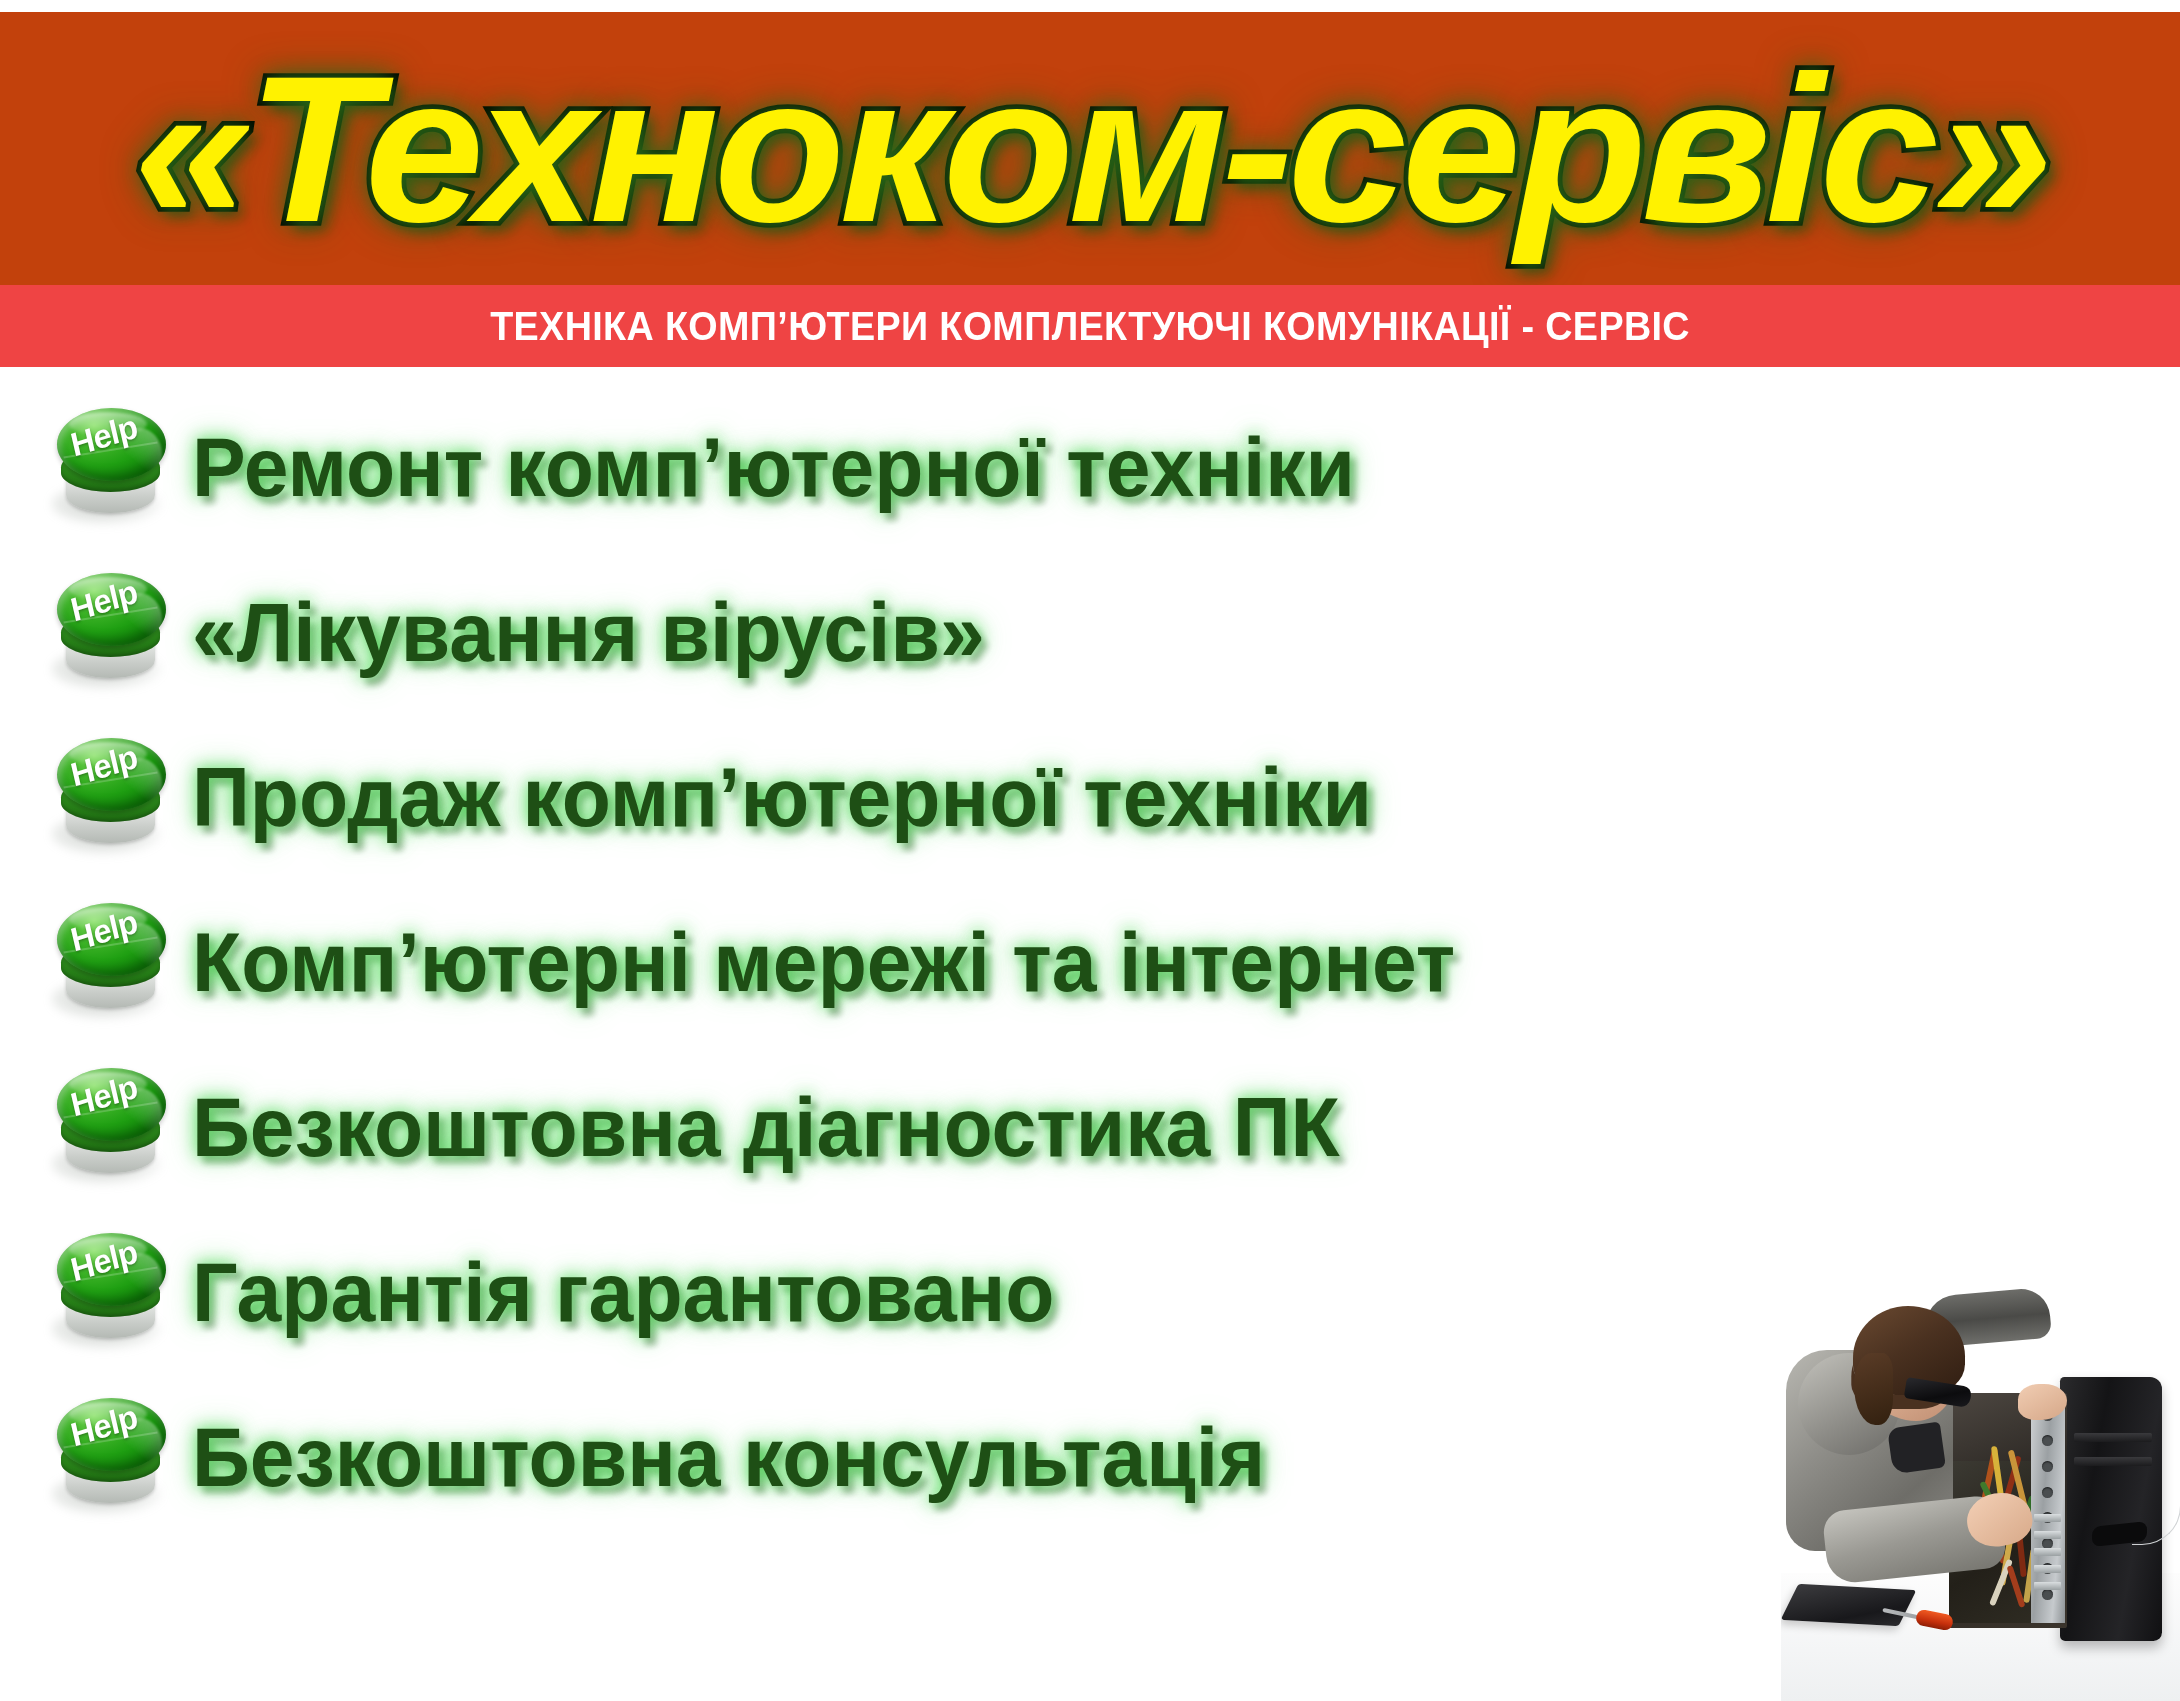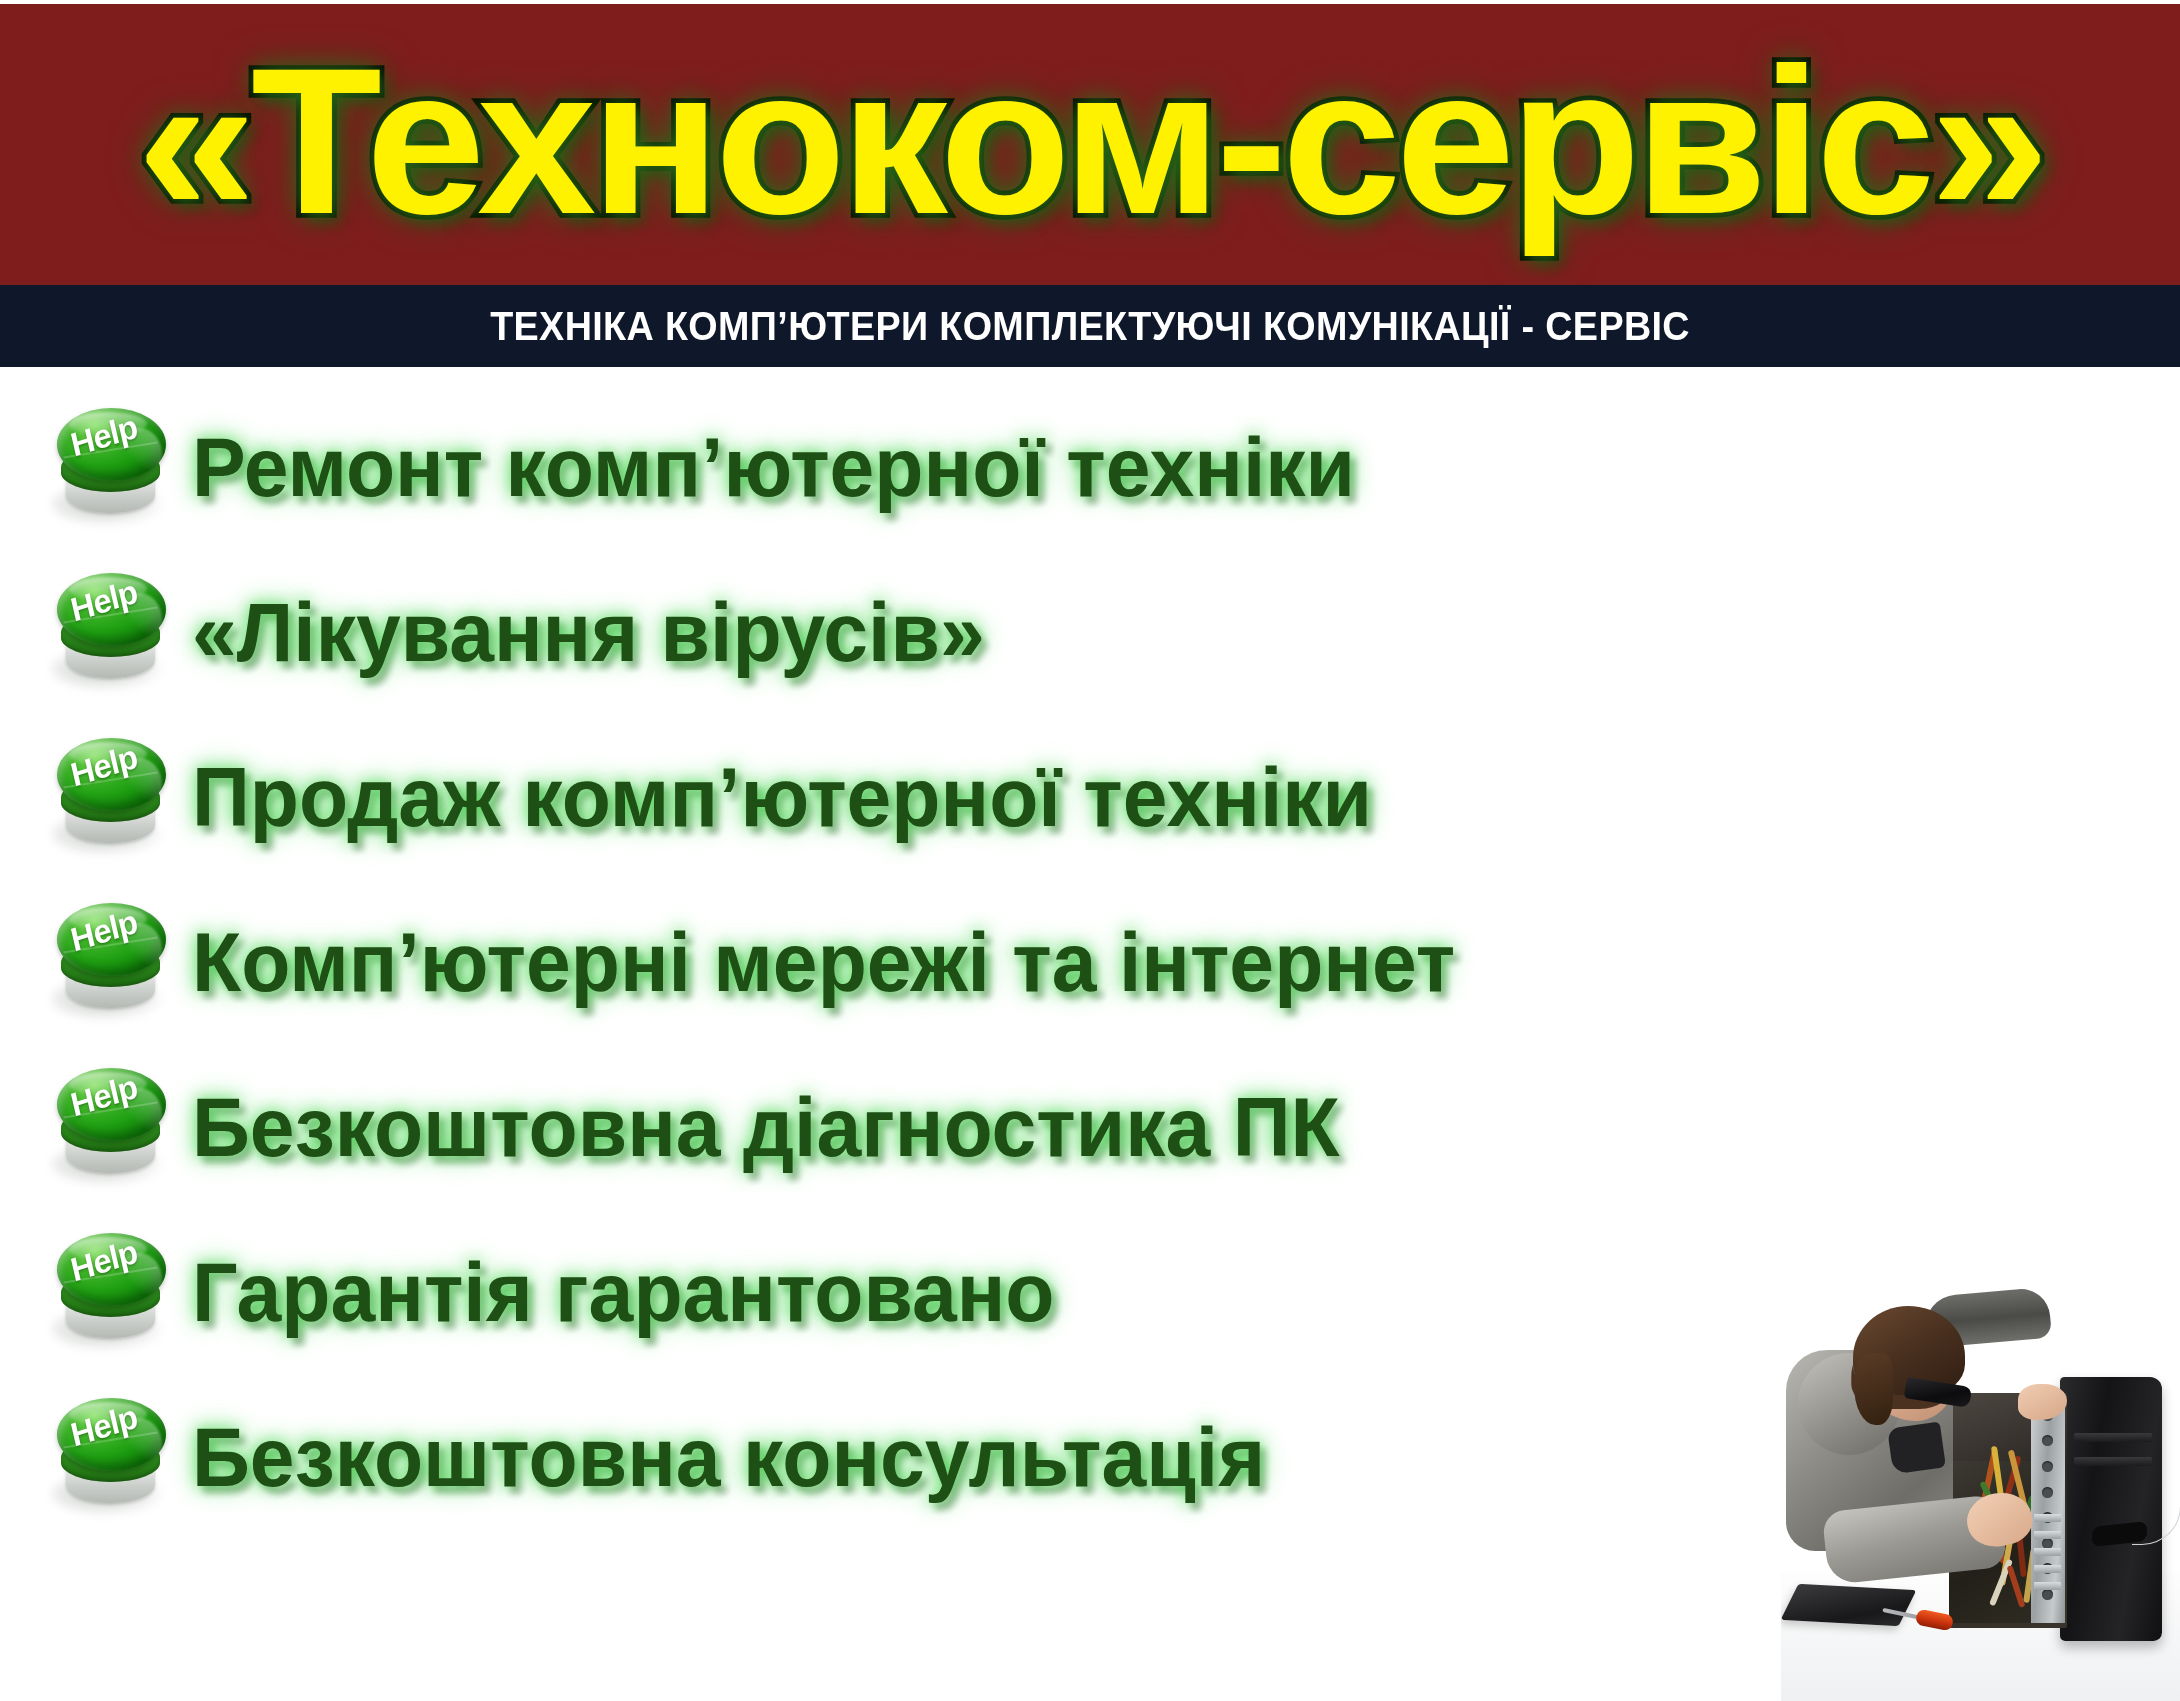--- a/index.html
+++ b/index.html
@@ -13,24 +13,25 @@
     position: relative;
     overflow: hidden;
     font-family: "Liberation Sans", sans-serif;
     background: #ffffff;
   }
 
   
   .title-band {
     position: absolute;
     left: 0;
-    top: 4px;
+    top: 12px;
     width: 2181px;
     height: 285px;
-    background: #7f1d1d;
+    background: #c2410c;
+    font-style: italic;
   }
   .company-title {
     position: absolute;
     left: 0;
     top: 8.5px;
     width: 2181px;
     text-align: center;
     font-family: "Liberation Sans", sans-serif;
     font-weight: bold;
     font-size: 208px;
@@ -48,21 +49,21 @@
     transform-origin: 50% 50%;
   }
 
   
   .green-banner {
     position: absolute;
     left: 0;
     top: 285px;
     width: 2181px;
     height: 82px;
-    background: #0f172a;
+    background: #ef4444;
     display: flex;
     align-items: center;
     justify-content: center;
   }
   .banner-text {
     color: #FFFFFF;
     font-family: "Liberation Sans", sans-serif;
     font-weight: bold;
     font-size: 41px;
     letter-spacing: 0.4px;

